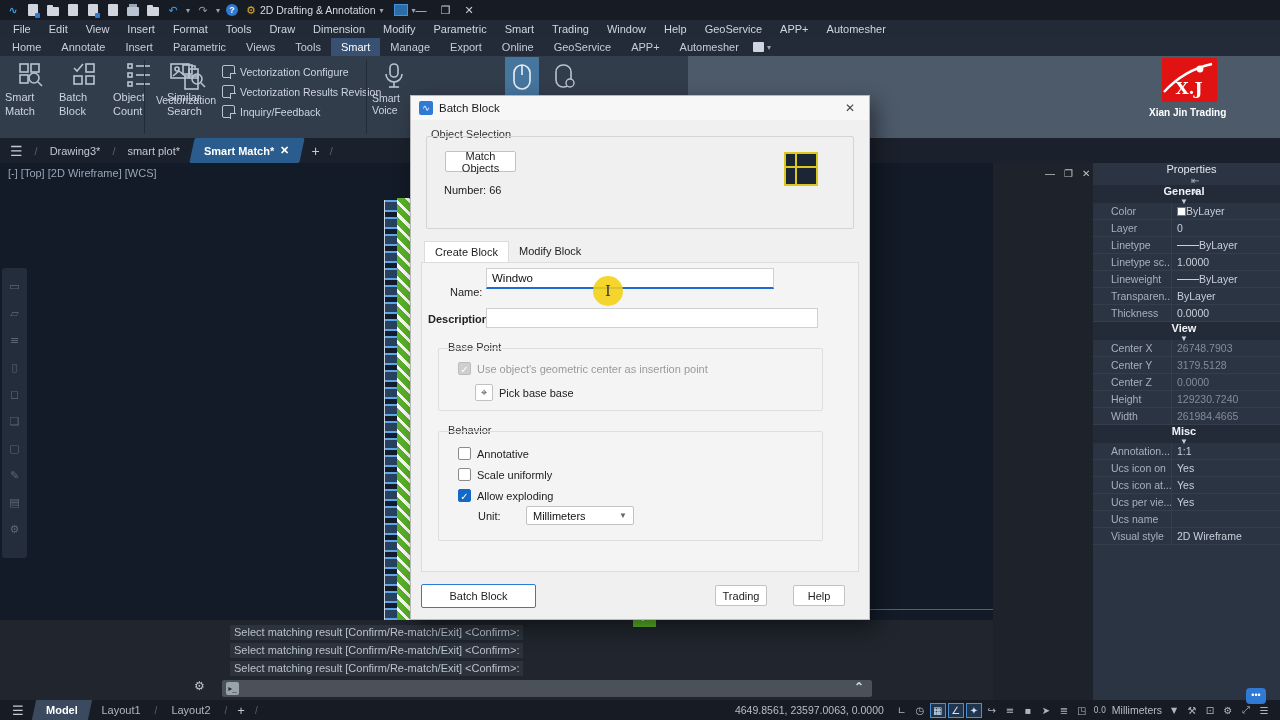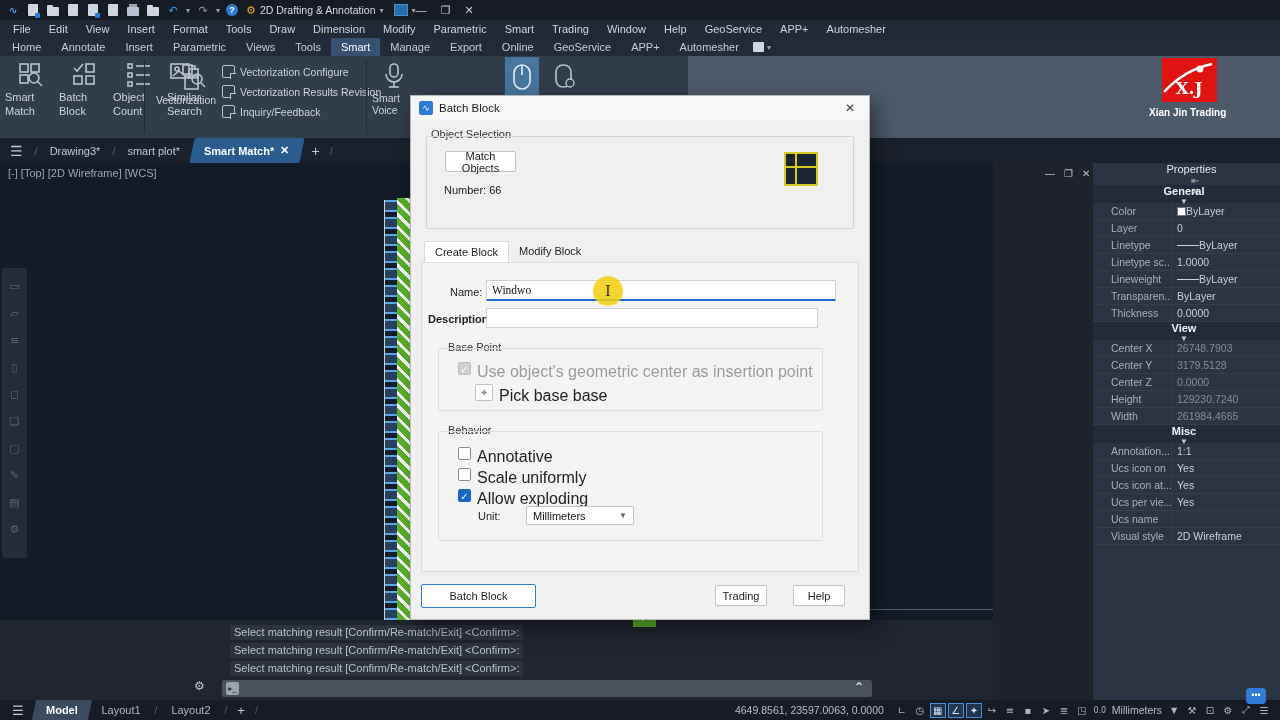--- a/index.html
+++ b/index.html
@@ -170,21 +170,21 @@
   .dlgtab.active { background:#fff; border:1px solid #dcdcdc; border-bottom:none; }
   .tabpanel { position:absolute; left:10px; top:166px; width:438px; height:310px; background:#f4f4f4;
     border:1px solid #dcdcdc; }
   .field-label { position:absolute; font-size:11px; color:#222; }
   .tinput { position:absolute; background:#fff; border:1px solid #d0d0d0; font-size:11.5px; color:#111;
     padding:0 5px; font-family:"Liberation Sans", sans-serif; }
   .tinput.focus { border-bottom:2px solid #1f6ad1; }
   .cb { position:absolute; width:13px; height:13px; border:1px solid #8a8a8a; background:#fff; border-radius:2px; }
   .cb.checked { background:#1568c6; border-color:#1568c6; color:#fff; font-size:10px; text-align:center; line-height:13px; }
   .cb.graychecked { background:#cfcfcf; border-color:#bdbdbd; color:#fff; font-size:10px; text-align:center; line-height:13px; }
-  .cblab { position:absolute; font-size:16px; color:#222; }
+  .cblab { position:absolute; font-size:11px; color:#222; }
   .cblab.dim { color:#9a9a9a; }
   .pickbtn { position:absolute; width:18px; height:17px; background:#fff; border:1px solid #c2c2c2; border-radius:2px;
     text-align:center; line-height:15px; font-size:11px; color:#555; font-family:"DejaVu Sans", sans-serif; }
   .dselect { position:absolute; background:#fff; border:1px solid #c2c2c2; border-radius:2px; display:flex;
     align-items:center; font-size:11px; padding:0 6px; color:#111; }
   .dselect .dc { margin-left:auto; font-size:8px; color:#666; }
   .dlg-actions .btn { position:absolute; }
   .primary { border:1.5px solid #2f7ad4; }
 
   
@@ -603,21 +603,21 @@
         <span class="pvh"></span>
     </div>
 
     <div class="dtabrow">
       <span class="dlgtab active">Create Block</span>
       <span class="dlgtab">Modify Block</span>
     </div>
     <div class="tabpanel"></div>
 
     <span class="field-label" style="left:39px; top:190px;">Name:</span>
-    <input class="tinput focus" style="left: 75px; top: 184px; width: 350px; height: 21px; font-family: Liberation Serif, serif;" value="Windwo">
+    <input class="tinput focus" style="left: 75px; top: 172px; width: 288px; height: 21px;" value="Windwo">
     <span class="field-label" style="left:17px; top:217px;font-weight:bold;">Description:</span>
     <input class="tinput" style="left: 75px; top: 212px; width: 332px; height: 20px;">
 
     <span class="grouplab" style="left:34px; top:245px; background:#f4f4f4;">Base Point</span>
     <div class="groupbox" style="left:27px; top:252px; width:385px; height:63px; border-color:#dedede;"></div>
     <span class="cb graychecked" style="left:47px; top:266px;">✓</span>
     <span class="cblab dim" style="left:66px; top:267px;">Use object's geometric center as insertion point</span>
     <span class="pickbtn" style="left:64px; top:288px;">⌖</span>
     <span class="cblab" style="left:88px; top:291px;">Pick base base</span>
 

